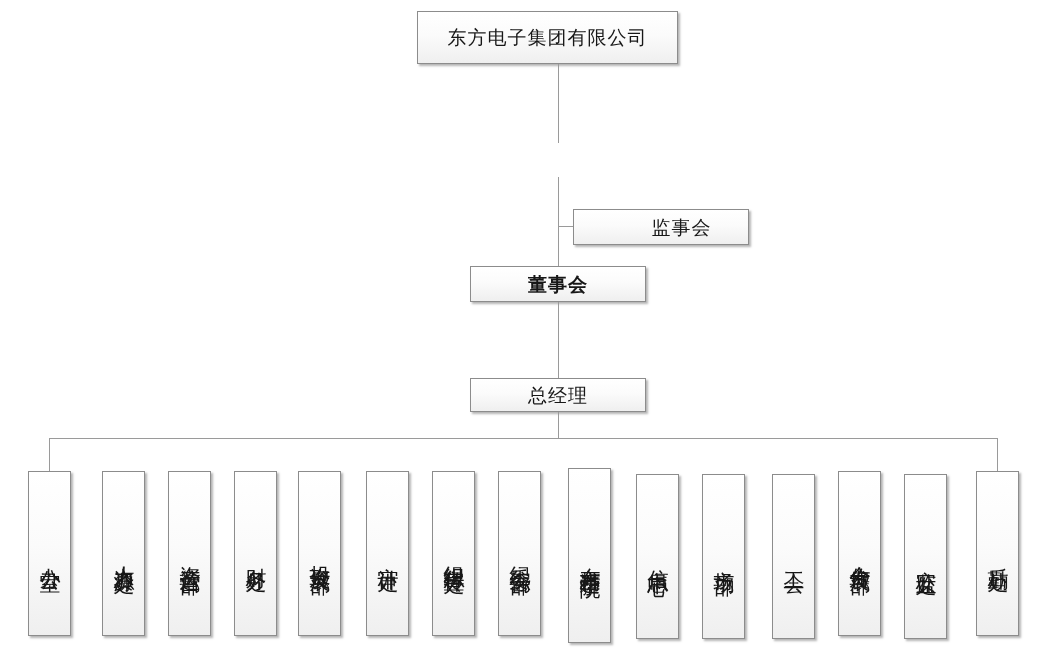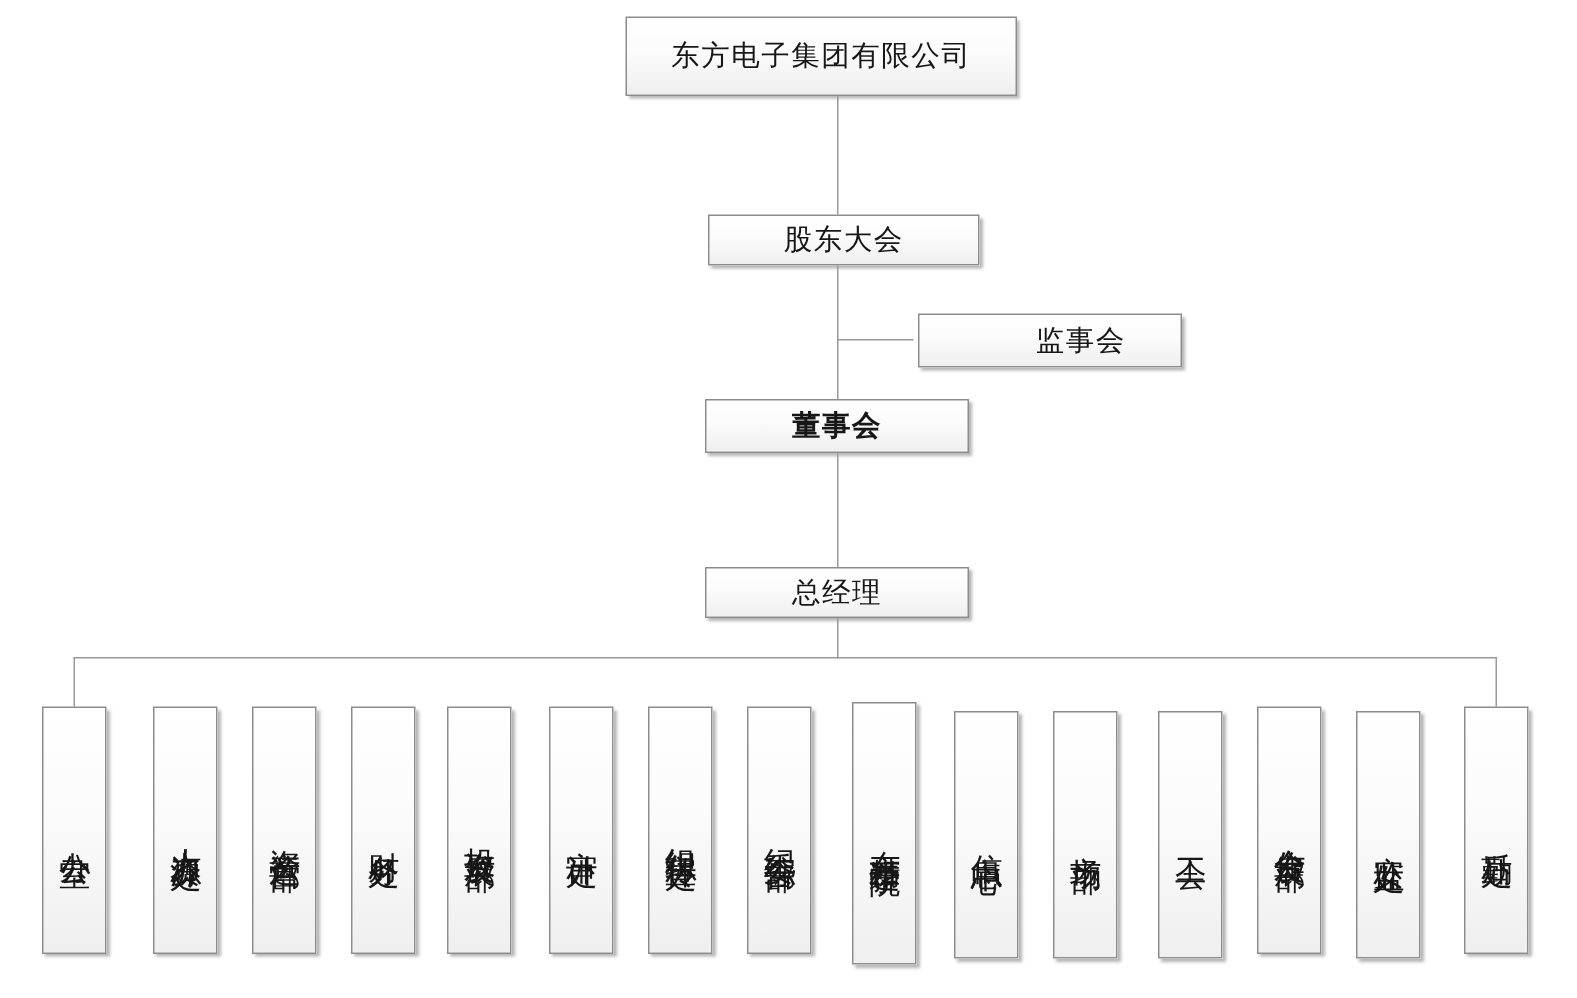--- a/index.html
+++ b/index.html
@@ -62,29 +62,26 @@
 <body>
 
 <div id="chart-root">
 
   <div class="node horiz" style="left:417px; top:11px; width:261px; height:53px;">
     <span>东方电子集团有限公司</span>
   </div>
 
   <div class="conn v" style="left:558px; top:64px; height:79px;"></div>
 
-  <div class="node horiz" style="left:472px; top:143px; width:181px; height:34px;">
-    <span>股东大会</span>
-  </div>
 
   <div class="conn v" style="left:558px; top:177px; height:89px;"></div>
 
   <div class="conn h" style="left:558px; top:226px; width:51px;"></div>
 
-  <div class="node horiz" style="left:612px; top:209px; width:176px; height:36px;padding-left:41px;">
+  <div class="node horiz" style="left:573px; top:209px; width:176px; height:36px;padding-left:41px;">
     <span>监事会</span>
   </div>
 
   <div class="node horiz" style="left:470px; top:266px; width:176px; height:36px;font-weight:bold;">
     <span>董事会</span>
   </div>
 
   <div class="conn v" style="left:558px; top:302px; height:76px;"></div>
 
   <div class="node horiz" style="left:470px; top:378px; width:176px; height:34px;">

